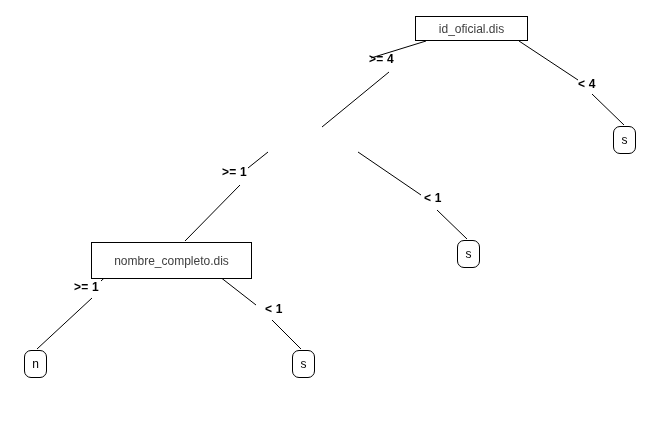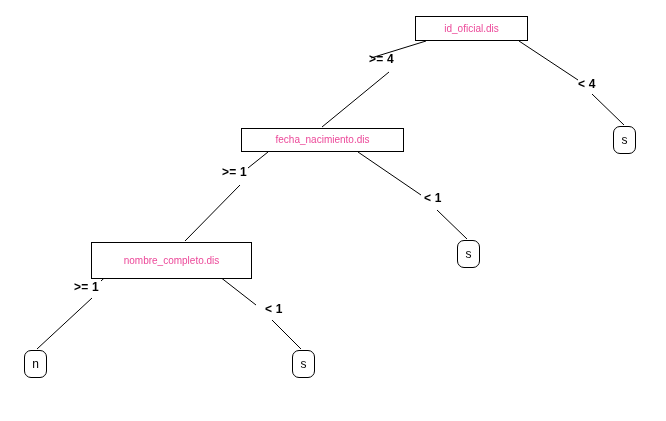--- a/index.html
+++ b/index.html
@@ -24,23 +24,23 @@
     top: 0;
     width: 666px;
     height: 421px;
     pointer-events: none;
   }
   .node-box {
     position: absolute;
     box-sizing: border-box;
     border: 1px solid #000000;
     background: #ffffff;
-    color: #ec4899;
+    color: #404040;
     font-family: "Liberation Sans", sans-serif;
-    font-size: 10px;
+    font-size: 12px;
     line-height: 1;
     display: flex;
     align-items: center;
     justify-content: center;
     white-space: nowrap;
     letter-spacing: 0px;
   }
   .leaf-box {
     position: absolute;
     box-sizing: border-box;
@@ -90,23 +90,20 @@
     <line x1="92" y1="298" x2="37" y2="349" stroke="#000000" stroke-width="1"></line>
 
     <line x1="206" y1="266" x2="256" y2="305" stroke="#000000" stroke-width="1"></line>
     <line x1="272" y1="320" x2="301" y2="349" stroke="#000000" stroke-width="1"></line>
   </svg>
 
   <div class="node-box" style="left:415px; top:16px; width:113px; height:25px;">
     <span>id_oficial.dis</span>
   </div>
 
-  <div class="node-box" style="left:241px; top:128px; width:163px; height:24px;">
-    <span>fecha_nacimiento.dis</span>
-  </div>
 
   <div class="node-box" style="left:91px; top:242px; width:161px; height:37px;">
     <span>nombre_completo.dis</span>
   </div>
 
   <div class="leaf-box" style="left:613px; top:126px; width:23px; height:28px;">
     <span>s</span>
   </div>
 
   <div class="leaf-box" style="left:457px; top:240px; width:23px; height:28px;">

